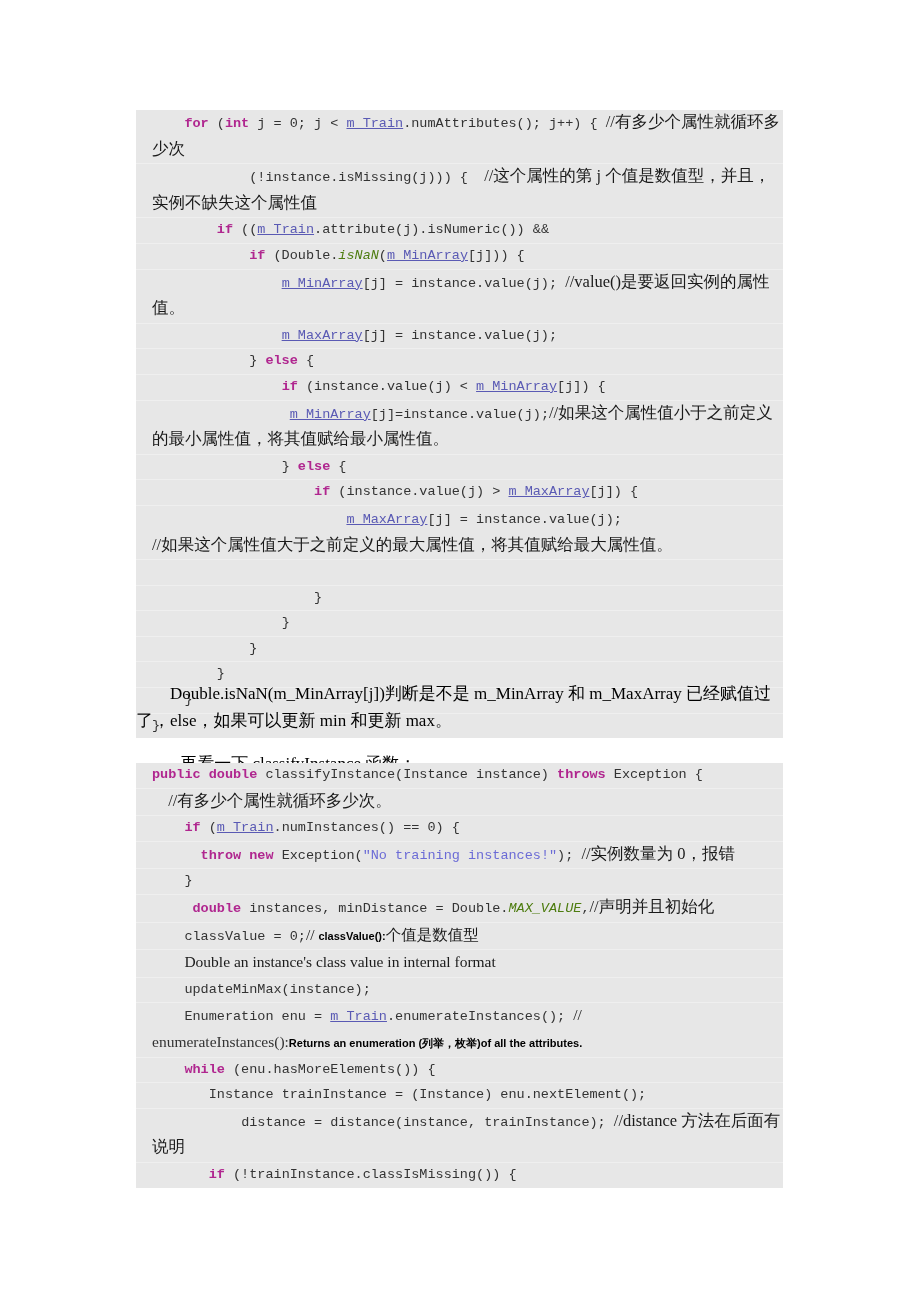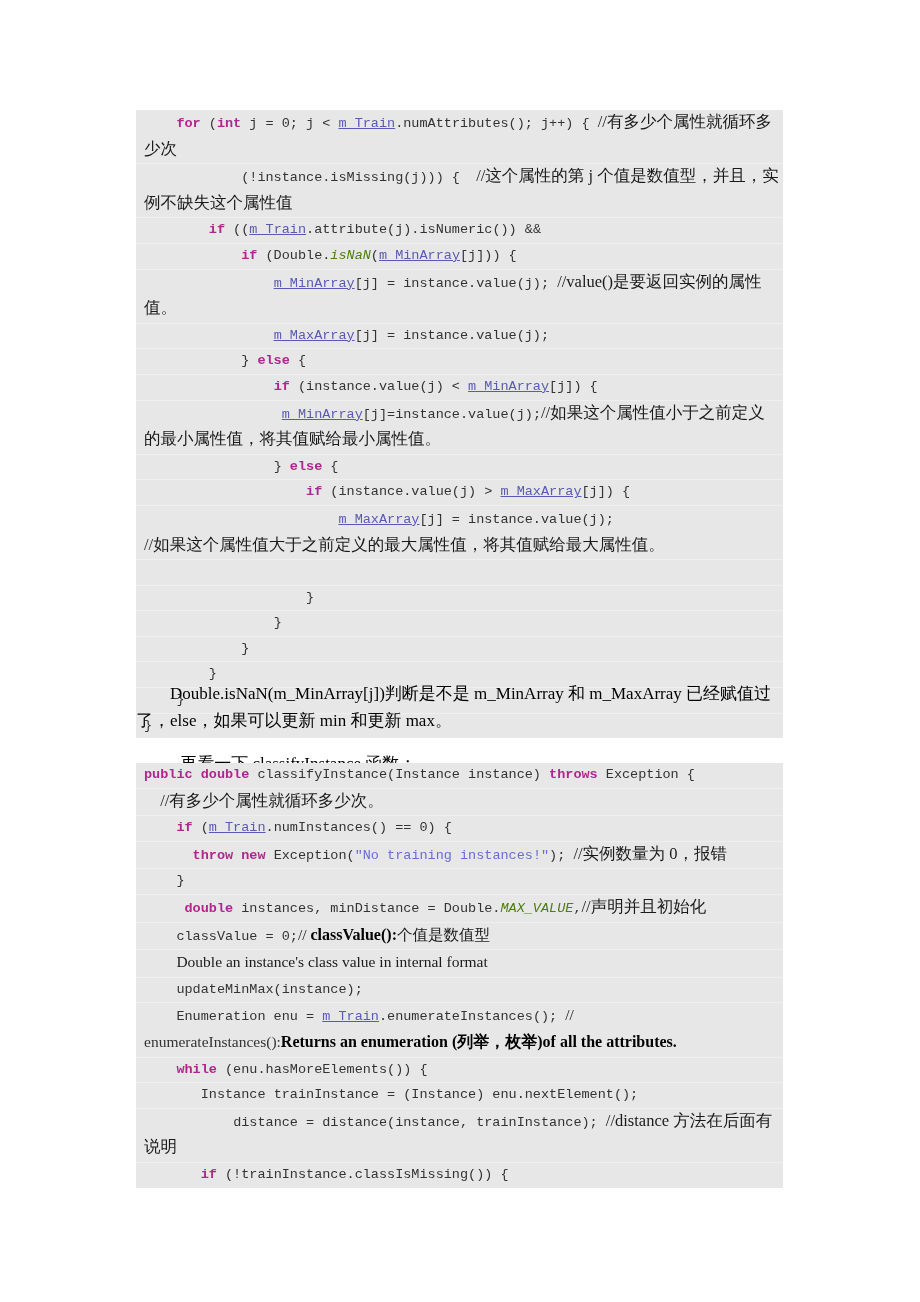--- a/index.html
+++ b/index.html
@@ -32,21 +32,21 @@
   #codeblock-updateminmax { top: 110px; }
   #codeblock-classifyinstance { top: 763px; }
 
   .code-line {
     font-family: "Liberation Mono", "DejaVu Sans Mono", monospace;
     font-size: 13.5px;
     line-height: 24.6px;
     color: #333333;
     white-space: pre-wrap;
     word-break: break-word;
-    padding: 0 2px 0 8px;
+    padding: 0 2px 0 16px;
     border-top: 1px solid #efefef;
     position: relative;
   }
   .code-line:first-child { border-top: none; }
 
   .kw {
     color: #b0268f;
     font-weight: bold;
   }
   .ident {
@@ -64,23 +64,23 @@
     font-family: "Liberation Serif", "DejaVu Serif", serif;
     font-size: 16.5px;
     color: #1a1a1a;
   }
   .cmt-en {
     font-family: "Liberation Serif", "DejaVu Serif", serif;
     font-size: 15.5px;
     color: #1a1a1a;
   }
   .cmt-b {
-    font-family: Liberation Serif, serif;
+    font-family: Liberation Sans, sans-serif;
     font-weight: bold;
-    font-size: 16px;
+    font-size: 11px;
     color: #000;
   }
   .mono-note {
     font-family: "Liberation Serif", "DejaVu Serif", serif;
     font-size: 15.5px;
   }
 
   
   .prose {
     position: absolute;

